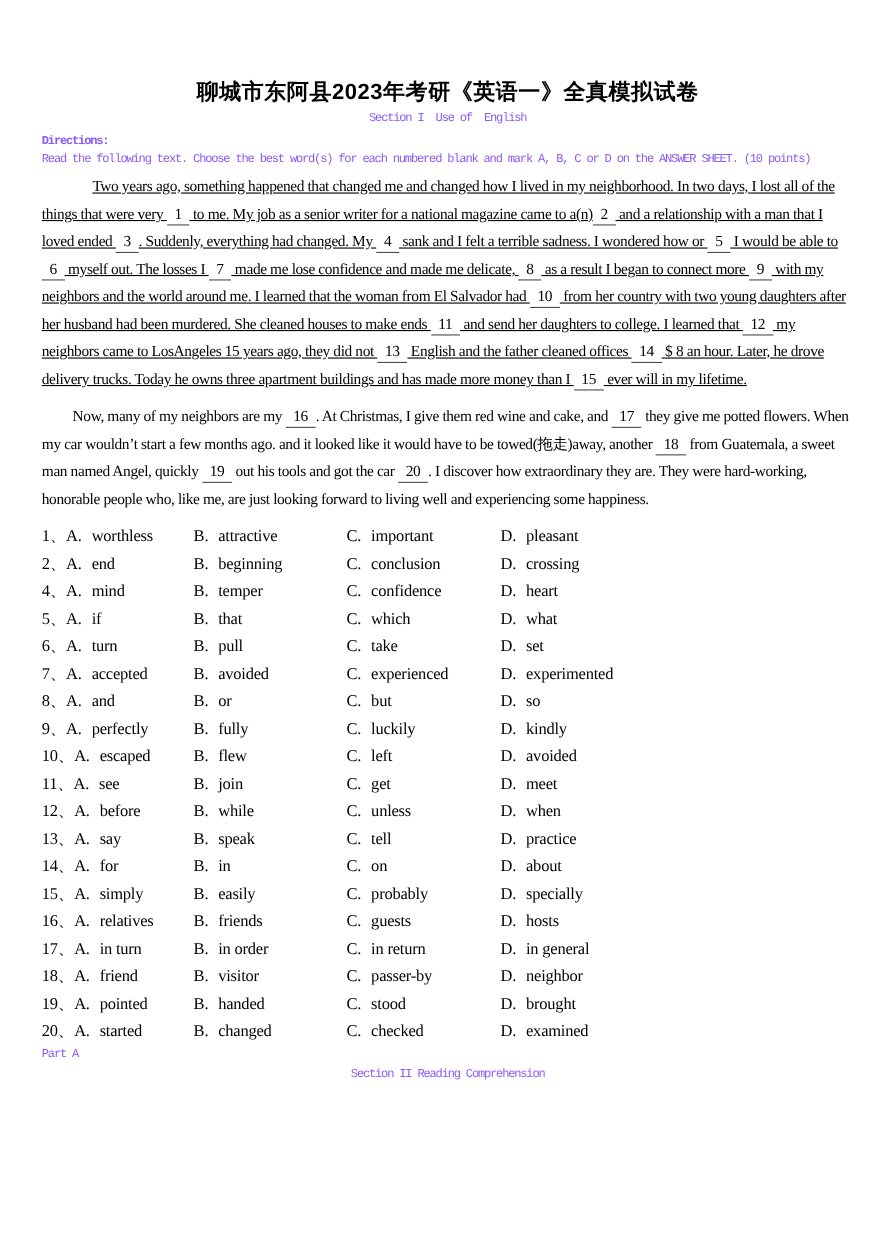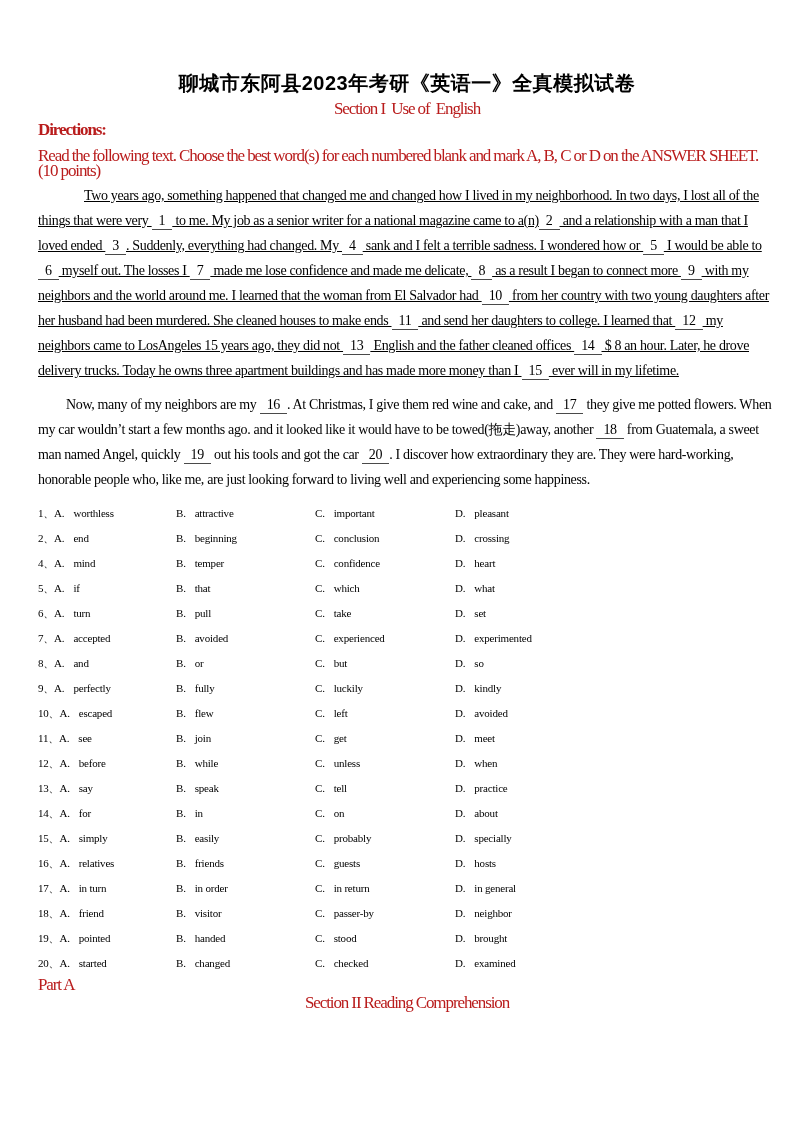--- a/index.html
+++ b/index.html
@@ -7,46 +7,46 @@
     width:794px; height:1123px; box-sizing:border-box;
     padding:70px 18px 10px 38px; overflow:hidden;
     background:#ffffff; color:#000;
   }
   .title {
     font-family:"Liberation Sans", sans-serif;
     font-size:20px; font-weight:bold; text-align:center;
     margin:0 0 4px 0; letter-spacing:0.5px;
   }
   .mono {
-    font-family:Liberation Serif, serif;
-    font-size:17px; letter-spacing:-1.1px; line-height:15px;
-    white-space:pre-wrap; color:#b91c1c;
+    font-family:Liberation Mono, monospace;
+    font-size:11px; letter-spacing:-1.1px; line-height:15px;
+    white-space:pre-wrap; color:#8b5cf6;
   }
   .center { text-align:center; }
   .bold { font-weight:bold; }
   .heading1 { margin-bottom:6px; white-space:pre; }
-  .dir-label { margin-bottom:11px; }
+  .dir-label { margin-bottom:1px; }
   .dir-text { margin-bottom:4px; }
   .passage p {
     font-family:"Liberation Serif", serif;
     font-size:14px; letter-spacing:-0.35px;
     line-height:25px; margin:5px 0 0 0;
   }
   .passage p.p1 { text-indent:46px;text-decoration:underline; }
   .passage p.p2 { text-indent:28px; margin-top:9px; }
   .blank {
     display:inline-block; text-indent:0;
     padding:0 7px; border-bottom:1px solid #4a4a4a;
     line-height:16px;
   }
   .questions { margin-top:9px; }
   .q-row {
     display:grid; grid-template-columns:138px 139px 140px auto;
     font-family:"Liberation Serif", serif;
-    font-size:11px; line-height:25px; letter-spacing:-0.2px;
+    font-size:15px; line-height:25px; letter-spacing:-0.2px;
   }
   .opt-letter { margin-right:9px; }
   .sec2 { margin-top:3px; }
   .parta { margin-top:1px; }
 </style>
 </head>
 <body>
 
 <div class="page">
   <h1 class="title">聊城市东阿县2023年考研《英语一》全真模拟试卷</h1>

